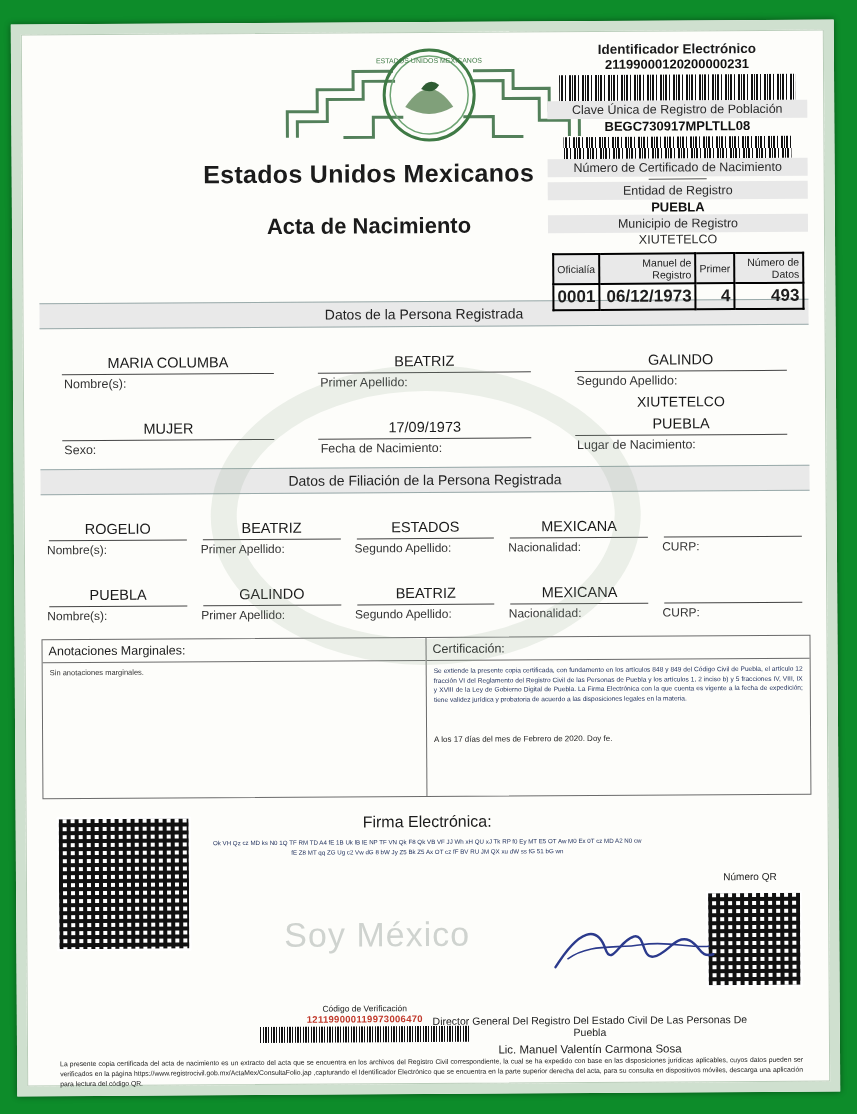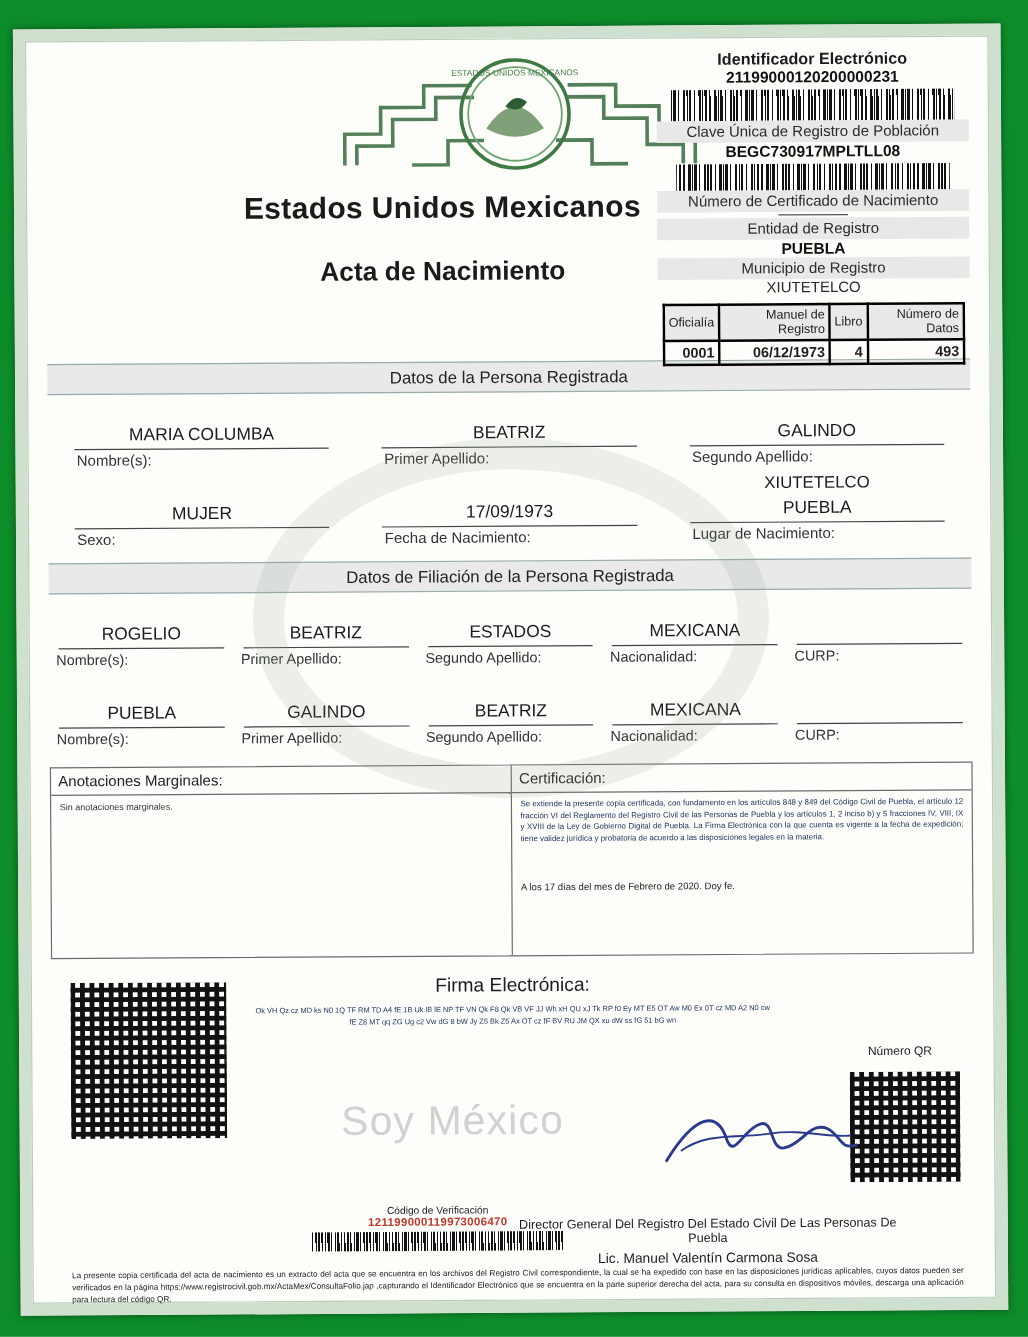--- a/index.html
+++ b/index.html
@@ -84,21 +84,21 @@
   .shade{background:#e8e8e8;}
   .rrow{padding:2px 0;}
   .rule{height:1px;background:#555;width:58px;margin:2px auto;}
   table.meta{
     border-collapse:collapse;margin:6px auto 0;width:252px;
   }
   table.meta td,table.meta th{
     border:2px solid #000000;font-size:11px;padding:2px 3px;text-align:right;color:#1d1d1d;margin-top:45px;
   }
   table.meta th{background:#e9e9e9;font-weight:normal;font-size:10.5px;}
-  table.meta td{font-weight:bold;font-size:12px;}
+  table.meta td{font-weight:bold;font-size:17px;}
   
   .secbar{
     background:#e9e9e9;border-top:1px solid #9aa;border-bottom:1px solid #9aa;
     text-align:center;font-size:14px;color:#222;padding:4px 0;margin-top:4px;
   }
   
   .grid3{display:flex;margin-top:26px;}
   .grid3 .cell{flex:1;text-align:center;}
   .fld-val{font-size:14.5px;color:#1a1a1a;}
   .fld-line{border-bottom:1px solid #444;margin:3px 22px 0;}
@@ -222,21 +222,21 @@
         <div class="rrow shade">
           <div class="lab">Municipio de Registro</div>
         </div>
         <div class="lab">XIUTETELCO</div>
 
         <table class="meta">
           <tbody>
               <tr>
             <th>Oficialía</th>
             <th>Manuel de Registro</th>
-            <th>Libro</th>
+            <th>Primer</th>
             <th>Número de Datos</th>
           </tr>
           <tr>
             <td>0001</td>
             <td>06/12/1973</td>
             <td>4</td>
             <td>493</td>
           </tr>
         </tbody>
           </table>

